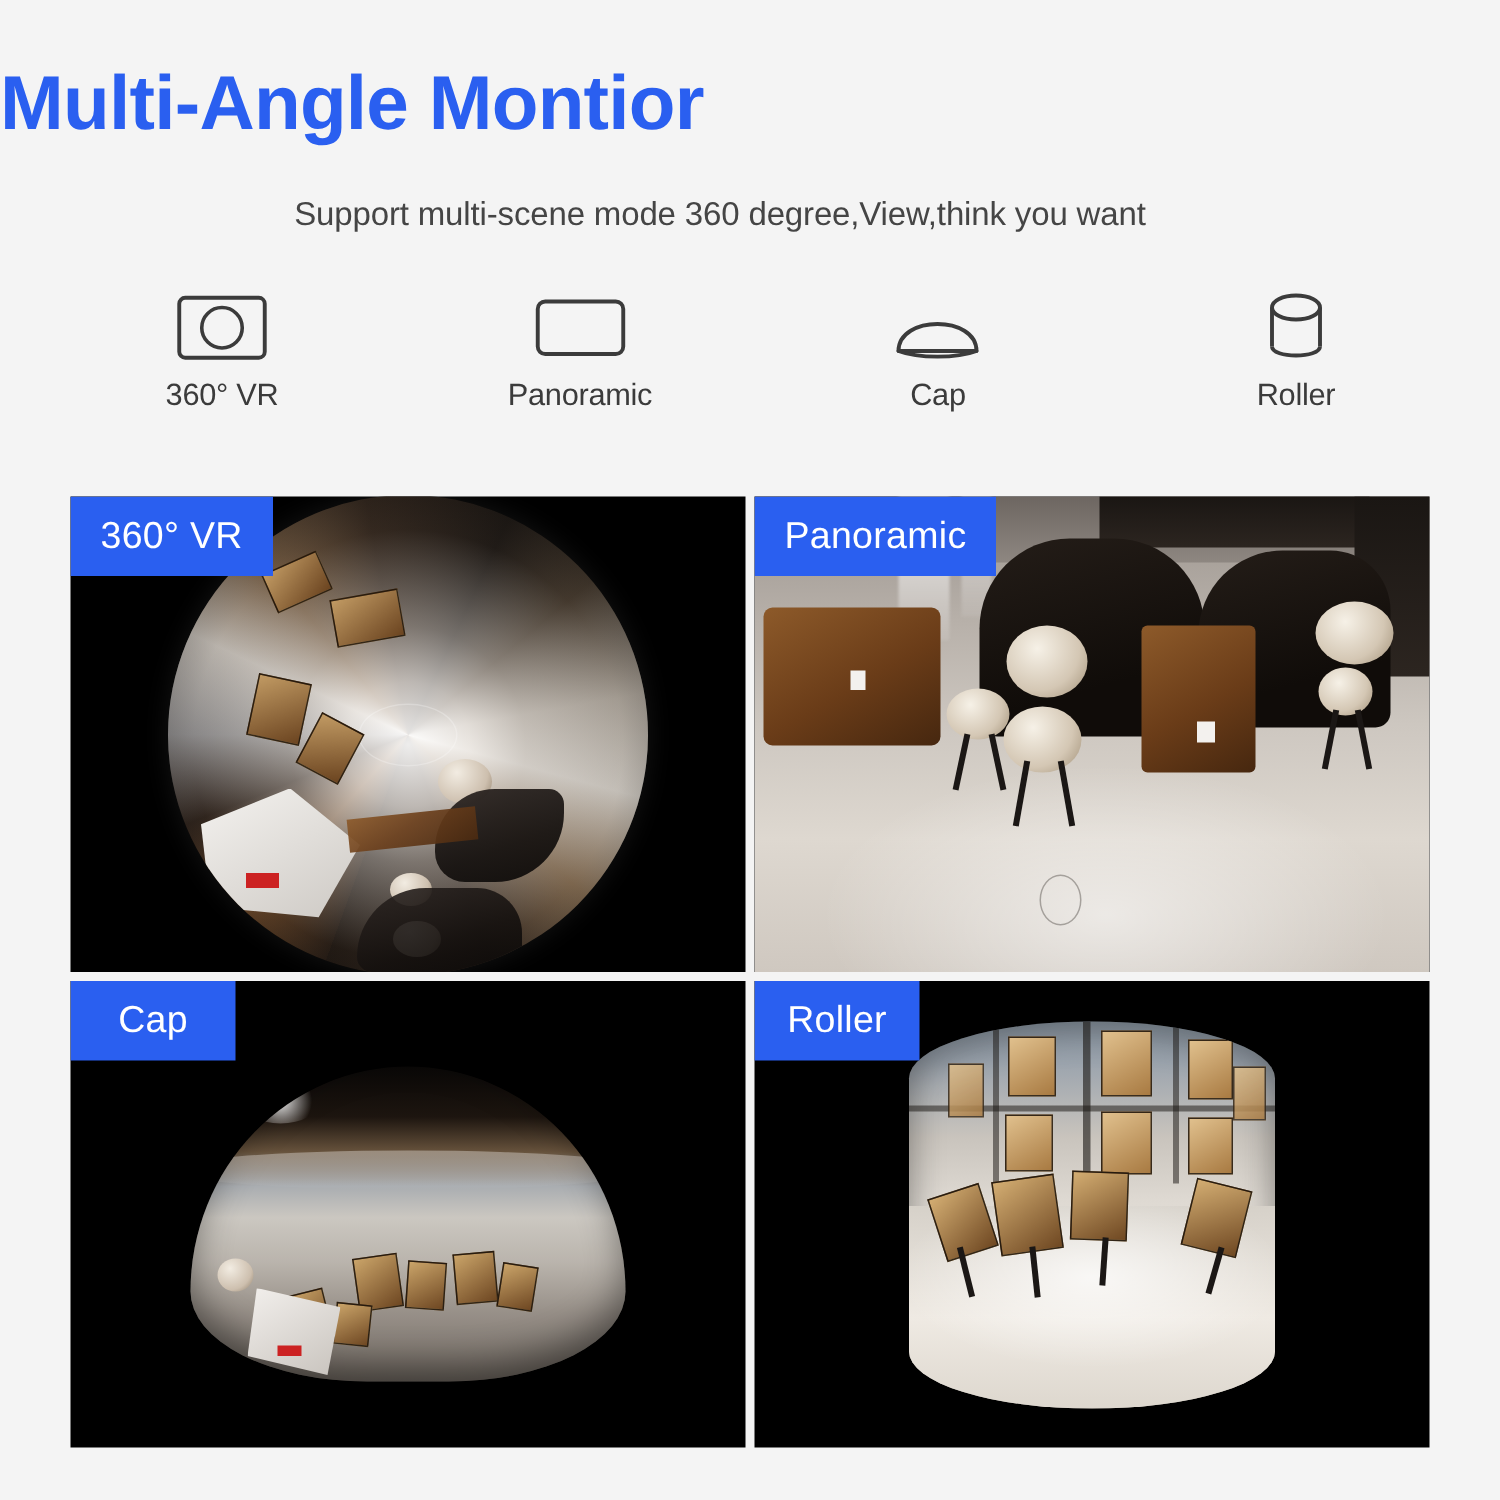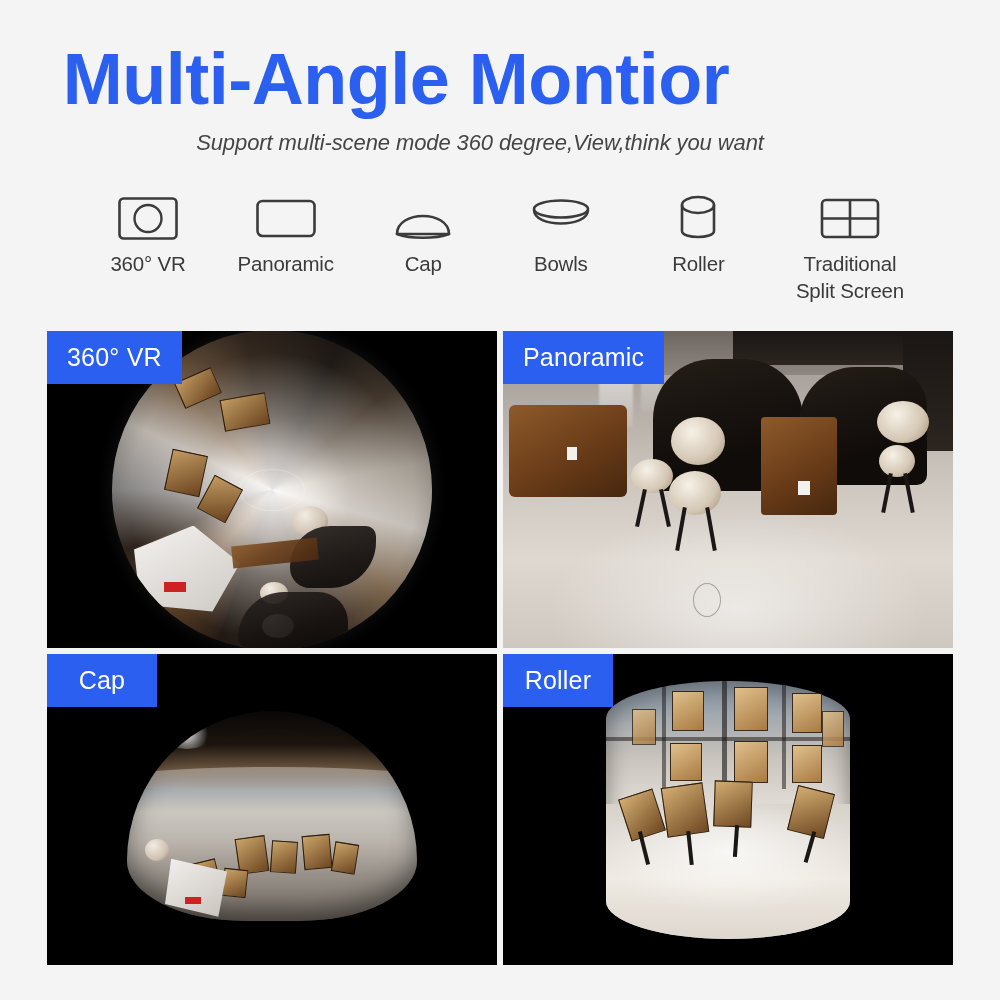--- a/index.html
+++ b/index.html
@@ -21,40 +21,38 @@
     height: 1000px;
     background: #f4f4f4;
   }
 
   
   .hero-title {
     position: absolute;
     top: 42px;
     left: 0;
     width: 792px;
-    text-align: center;
-    font-size: 72px;
+    font-size: 51px;
     font-weight: bold;
     color: #2a5ff0;
     letter-spacing: -0.5px;
     line-height: 1.05;
     white-space: nowrap;
   }
 
   .hero-subtitle {
     position: absolute;
     top: 130px;
     left: 0;
     width: 960px;
     text-align: center;
     font-size: 22px;
     color: #454545;
     letter-spacing: -0.1px;
     white-space: nowrap;
-    font-style: italic;
   }
 
   
   .mode-row {
     position: absolute;
     top: 192px;
     left: 96px;
     width: 820px;
     display: flex;
     align-items: flex-start;
@@ -353,53 +351,33 @@
     <div class="mode-item">
       <div class="mode-icon">
         <svg width="62" height="45" viewBox="0 0 62 45">
           <path d="M5 38 C5 14, 57 14, 57 38 Z" fill="none" stroke="#3b3b3b" stroke-width="2.6" stroke-linejoin="round"></path>
           <path d="M5 38 C18 43, 44 43, 57 38" fill="none" stroke="#3b3b3b" stroke-width="2.6" stroke-linecap="round"></path>
         </svg>
       </div>
       <div class="mode-label">Cap</div>
     </div>
 
-    <div class="mode-item">
-      <div class="mode-icon">
-        <svg width="62" height="45" viewBox="0 0 62 45">
-          <path d="M4 14 C4 32, 58 32, 58 14" fill="none" stroke="#3b3b3b" stroke-width="2.6"></path>
-          <ellipse cx="31" cy="13" rx="27" ry="8.5" fill="none" stroke="#3b3b3b" stroke-width="2.6"></ellipse>
-        </svg>
-      </div>
-      <div class="mode-label">Bowls</div>
-    </div>
 
     <div class="mode-item">
       <div class="mode-icon">
         <svg width="62" height="50" viewBox="0 0 62 50">
           <path d="M15 12 L15 38" fill="none" stroke="#3b3b3b" stroke-width="2.6"></path>
           <path d="M47 12 L47 38" fill="none" stroke="#3b3b3b" stroke-width="2.6"></path>
           <ellipse cx="31" cy="12" rx="16" ry="8" fill="none" stroke="#3b3b3b" stroke-width="2.6"></ellipse>
           <path d="M15 38 C15 46, 47 46, 47 38" fill="none" stroke="#3b3b3b" stroke-width="2.6"></path>
         </svg>
       </div>
       <div class="mode-label">Roller</div>
     </div>
 
-    <div class="mode-item wide">
-      <div class="mode-icon">
-        <svg width="62" height="45" viewBox="0 0 62 45">
-          <rect x="3" y="4" width="56" height="37" rx="4" ry="4" fill="none" stroke="#3b3b3b" stroke-width="2.6"></rect>
-          <path d="M31 4 L31 41" stroke="#3b3b3b" stroke-width="2.6"></path>
-          <path d="M3 22.5 L59 22.5" stroke="#3b3b3b" stroke-width="2.6"></path>
-        </svg>
-      </div>
-      <div class="mode-label">Traditional
-Split Screen</div>
-    </div>
 
 
   </div>
 
   <div class="panel-grid">
 
     <div class="panel">
       <div class="scene">
         <div class="fisheye-wrap">
           <div class="fisheye-inner"></div>

